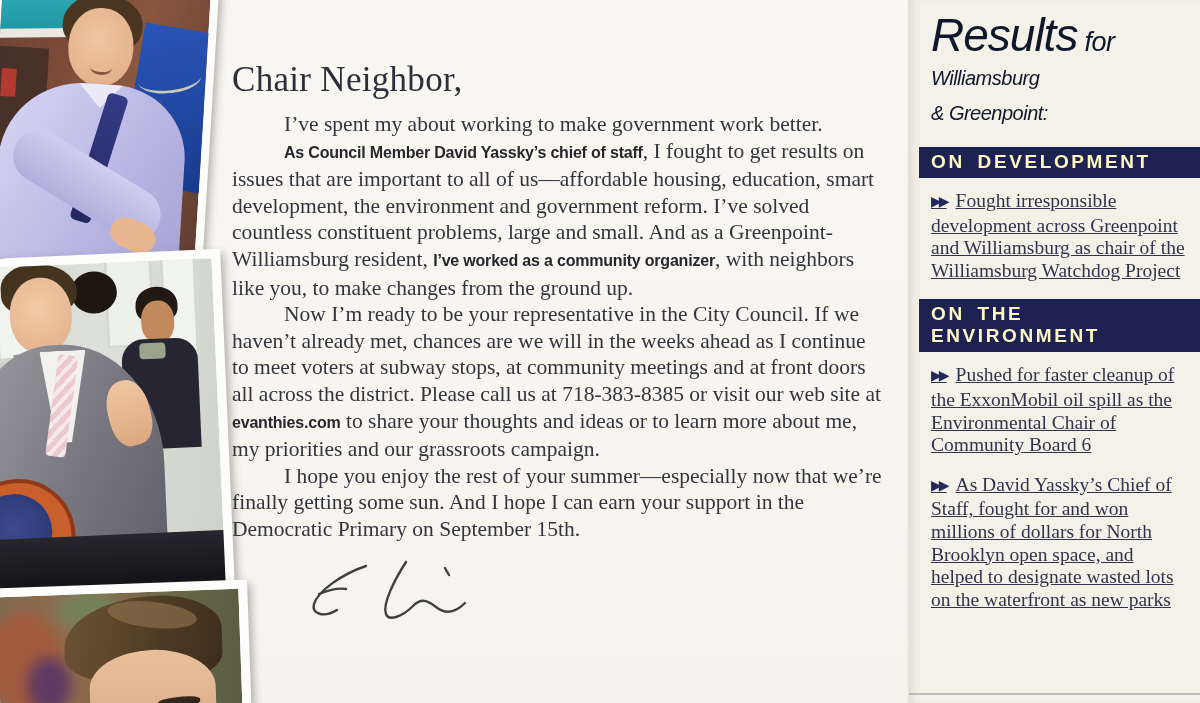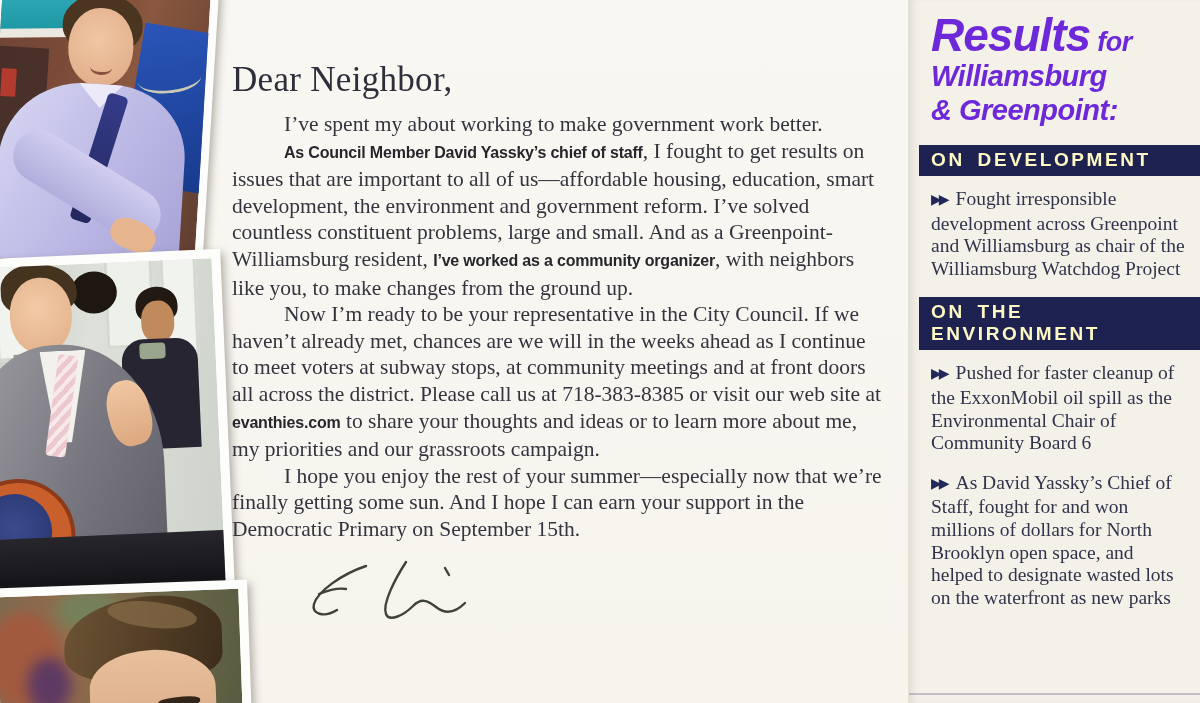--- a/index.html
+++ b/index.html
@@ -70,32 +70,32 @@
   .it{font-style:italic;}
   .sig{margin:14px 0 0 62px;}
 
   
   .sidebar{
     position:absolute;left:908px;top:0;width:292px;height:703px;box-sizing:border-box;
     background:#f4f1e9;border-left:1px solid #e6e2d6;
     box-shadow:inset 8px 0 12px -9px rgba(70,60,40,.25);
     padding:10px 14px 0 22px;
   }
-  .sb-head{margin:0 0 0 0;color:#6d28d9;font-family:"Liberation Sans","DejaVu Sans",sans-serif;
-    font-style:italic;font-weight:bold;line-height:33px;letter-spacing:-.5px;}
+  .sb-head{margin:0 0 0 0;color:#0f172a;font-family:"Liberation Sans","DejaVu Sans",sans-serif;
+    font-style:italic;font-weight:normal;line-height:33px;letter-spacing:-.5px;}
   .sb-head .big{font-size:46px;line-height:50px;letter-spacing:-1px;}
   .sb-head .small{font-size:27px;}
-  .sb-head .line23{font-size:29px;margin-top:10px;}
+  .sb-head .line23{font-size:20px;margin-top:10px;}
   .sb-bar{
     margin:17px -14px 10px -12px;background:#1e2251;color:#fef9c3;
     font-family:"Liberation Sans","DejaVu Sans",sans-serif;font-weight:bold;
     font-size:19px;letter-spacing:2.6px;word-spacing:5px;padding:4px 4px 5px 12px;
   }
   .sb-bar.env{margin-top:8px;}
-  .bullet{font-size:19.5px;line-height:22.6px;color:#31334c;margin:12px 0 17px 0;}
+  .bullet{font-size:19.5px;line-height:22.6px;color:#31334c;margin:12px 0 17px 0;text-decoration:underline;}
   .arrow{color:#23285a;font-size:14px;letter-spacing:-3px;margin-right:9px;position:relative;top:-1px;}
   .sb-rule{position:absolute;left:0;right:0;bottom:8px;border:0;border-top:2px solid #9b94a8;opacity:.55;margin:0;}
 </style>
 </head>
 <body>
 
 <div class="page">
 
   <div class="photo photo1">
     <div class="ph-content">
@@ -149,21 +149,21 @@
       <div class="s3-blob3"></div>
       <div class="s3-hair"></div>
       <div class="s3-hairshine"></div>
       <div class="s3-forehead"></div>
 
       <div class="s3-brow2"></div>
     </div>
   </div>
 
   <div class="letter">
-    <h1 class="salutation">Dear Neighbor,</h1>
+    <h1 class="salutation">Chair Neighbor,</h1>
     <p><span>I’ve spent my about working to make government work better.</span></p>
     <p><span class="bs">As Council Member David Yassky’s chief of staff</span><span>, I fought to get results on issues that are important to all of us—affordable housing, education, smart development, the environment and government reform. I’ve solved countless constituent problems, large and small.  And as a Greenpoint-Williamsburg resident, </span><span class="bs">I’ve worked as a community organizer</span><span>, with neighbors like you, to make changes from the ground up.</span></p>
     <p><span>Now I’m ready to be your representative in the City Council.  If we haven’t already met, chances are we will in the weeks ahead as I continue to meet voters at subway stops, at community meetings and at front doors all across the district. Please call us at 718-383-8385 or visit our web site at </span><span class="bs">evanthies.com</span><span> to share your thoughts and ideas or to learn more about me, my priorities and our grassroots campaign.</span></p>
     <p><span>I hope you enjoy the rest of your summer—especially now that we’re finally getting some sun. And I hope I can earn your support in the Democratic Primary on September 15th.</span></p>
 
     <svg class="sig" width="190" height="78" viewBox="0 0 190 78">
       <g fill="none" stroke="#3e4238" stroke-width="2.4" stroke-linecap="round">
         <path d="M72,9 C48,17 24,34 20,47 C17,57 30,61 43,53"></path>
         <path d="M25,37 C35,33 46,31 52,32"></path>
         <path d="M112,5 C101,22 88,47 92,57 C95,65 109,59 119,49 C127,41 133,43 142,50 C152,58 162,55 171,46"></path>

